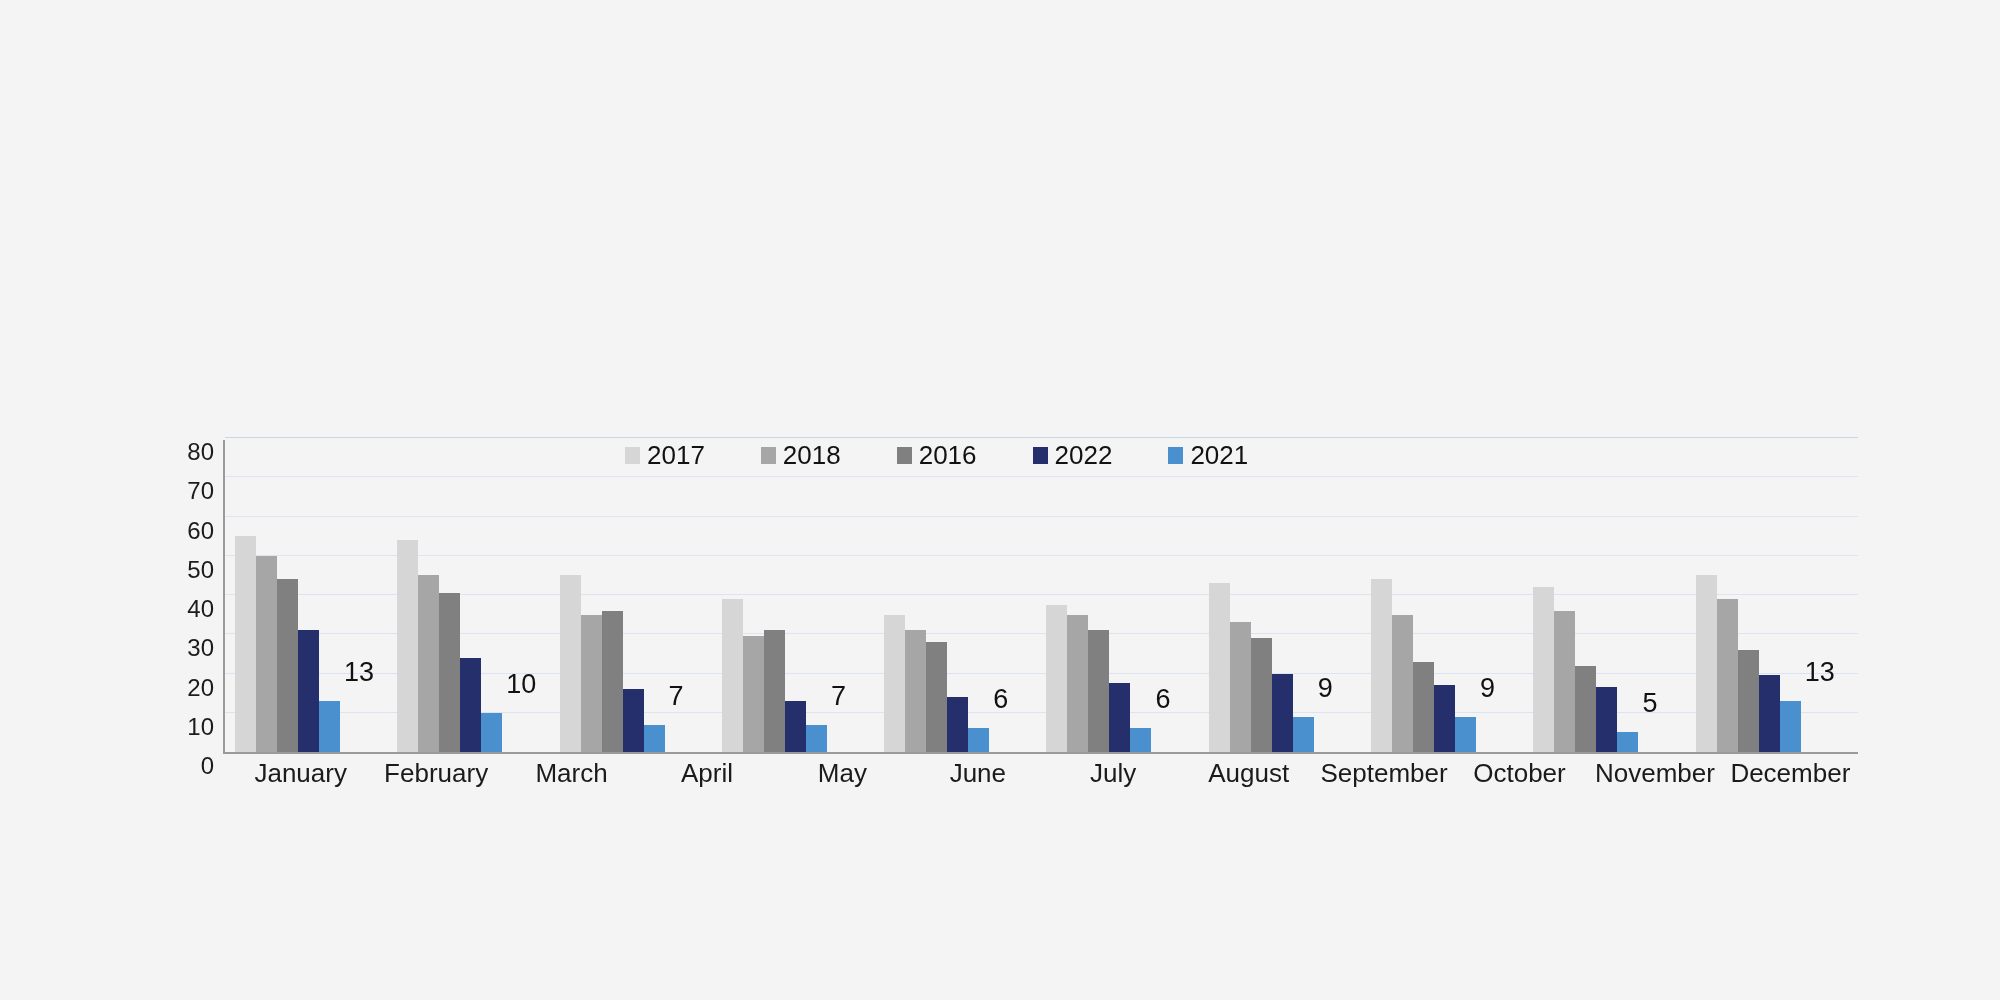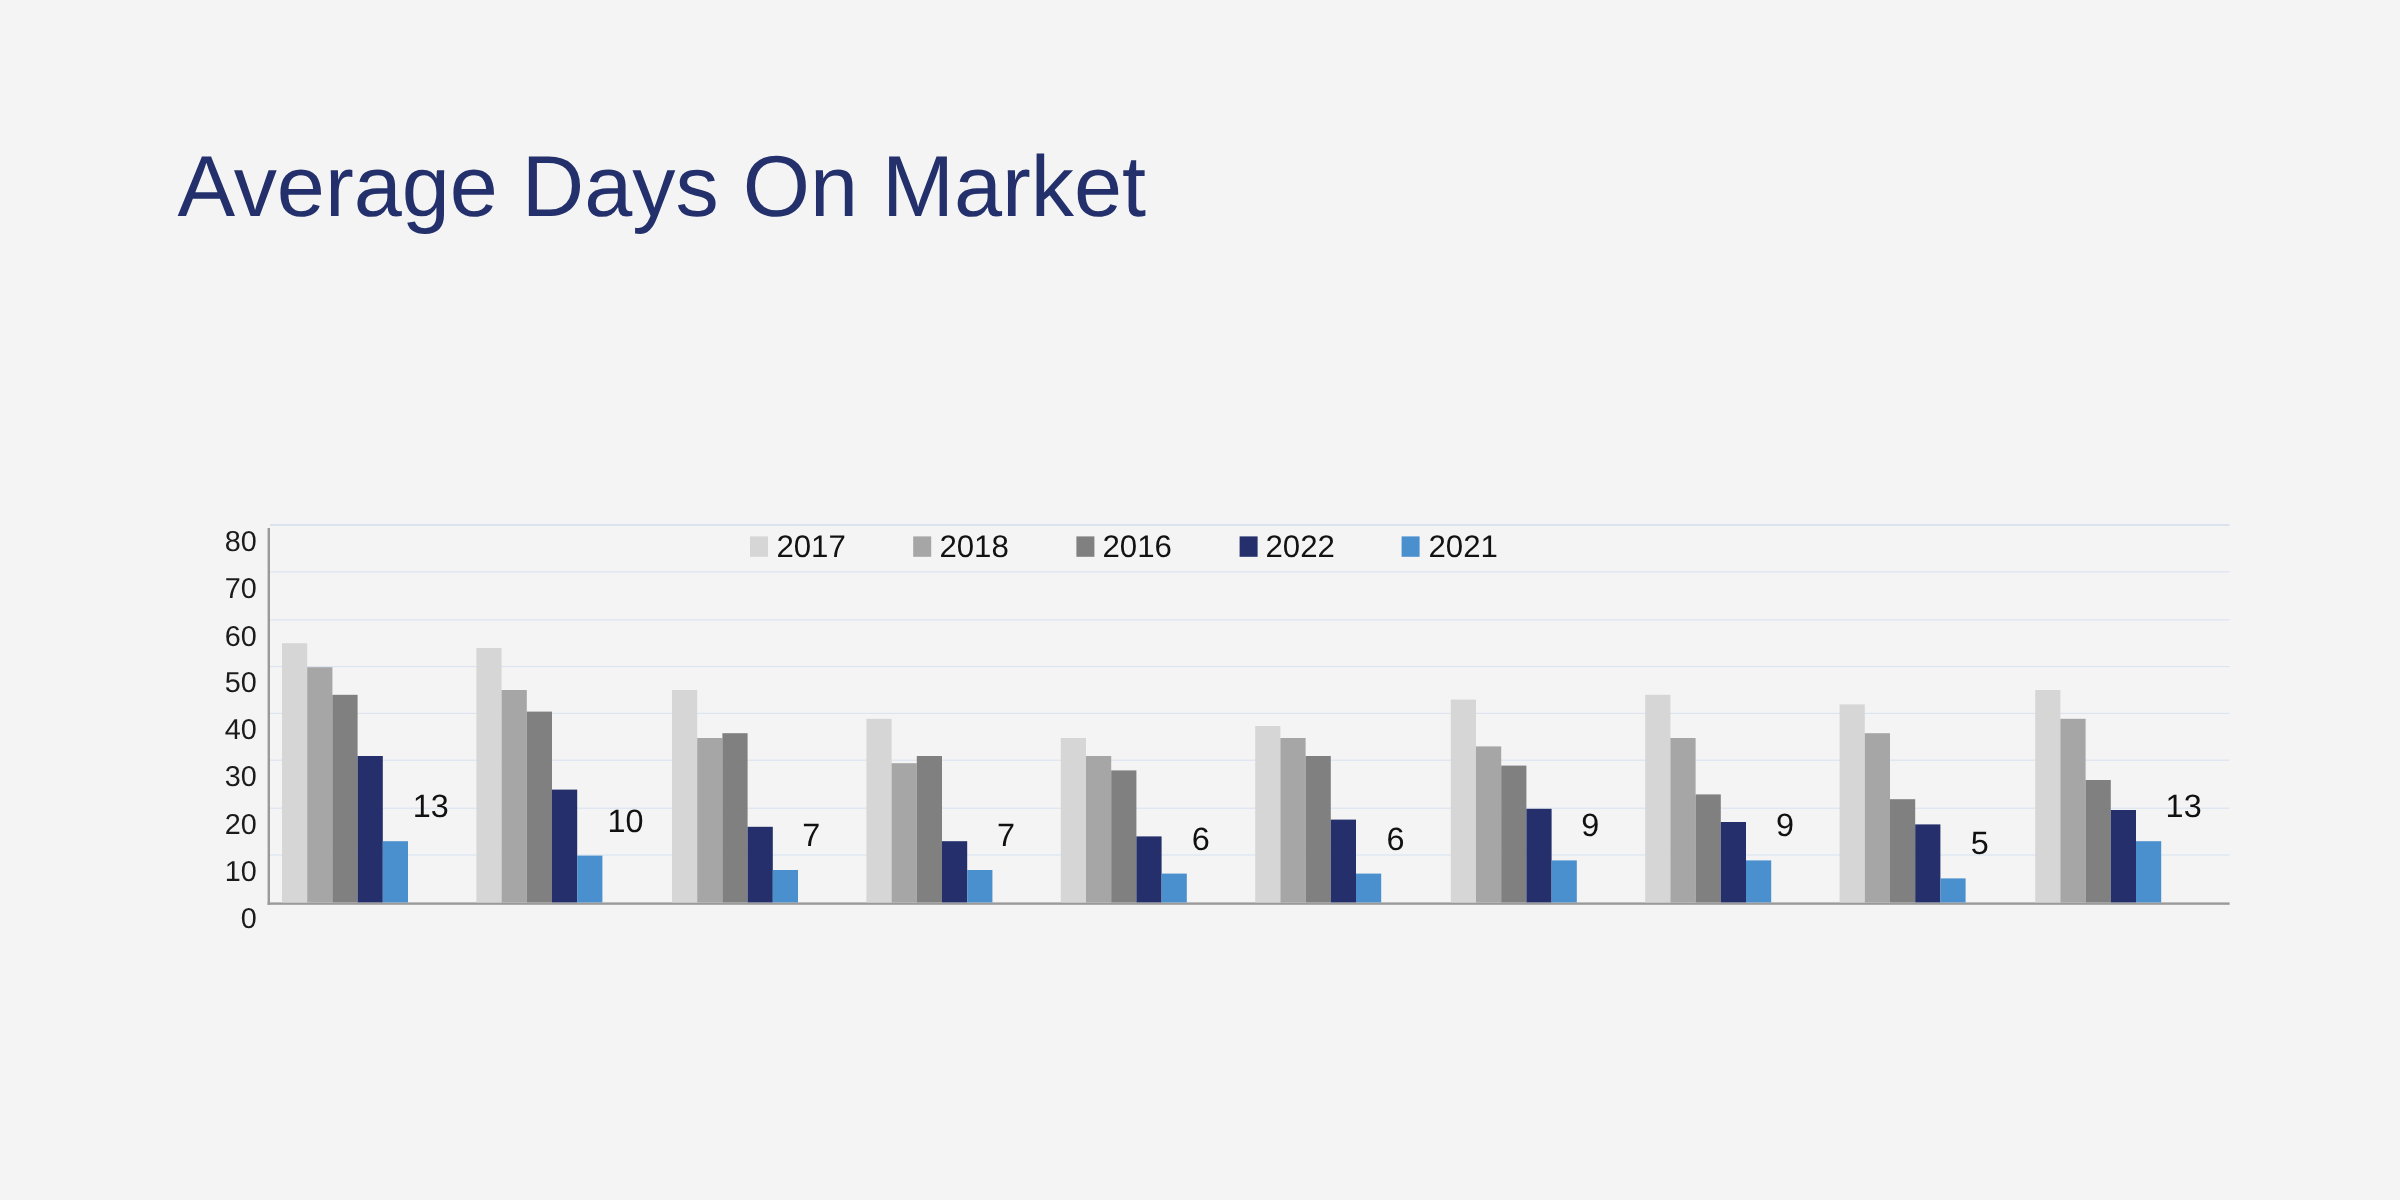--- a/index.html
+++ b/index.html
@@ -169,21 +169,20 @@
     font-size: 26px;
     color: #1b1b1b;
     white-space: nowrap;
     line-height: 1;
   }
 </style>
 </head>
 <body>
 
 <div id="header">
-  <h1 id="chart-title">Average Days On Market</h1>
 </div>
 
 <div id="chart-area">
 
   <div id="y-axis">
       <div class="y-tick" style="bottom: 0px; top: 314px;">0</div>
       <div class="y-tick" style="bottom: 39.25px; top: 274.75px;">10</div>
       <div class="y-tick" style="bottom: 78.5px; top: 235.5px;">20</div>
       <div class="y-tick" style="bottom: 117.75px; top: 196.25px;">30</div>
       <div class="y-tick" style="bottom: 157px; top: 157px;">40</div>
@@ -313,13 +312,27 @@
           <div class="bar" style="background: rgb(166, 166, 166); height: 153.075px;"></div>
           <div class="bar" style="background: rgb(128, 128, 128); height: 102.05px;"></div>
           <div class="bar" style="background: rgb(37, 47, 107); height: 76.5375px;"></div>
           <div class="bar" style="background: rgb(74, 144, 206); height: 51.025px;">
             <span class="bar-label">13</span>
           </div>
         </div>
       </div>
   </div>
 
+  <div id="x-axis">
+      <div class="x-tick">January</div>
+      <div class="x-tick">February</div>
+      <div class="x-tick">March</div>
+      <div class="x-tick">April</div>
+      <div class="x-tick">May</div>
+      <div class="x-tick">June</div>
+      <div class="x-tick">July</div>
+      <div class="x-tick">August</div>
+      <div class="x-tick">September</div>
+      <div class="x-tick">October</div>
+      <div class="x-tick">November</div>
+      <div class="x-tick">December</div>
+    </div>
 </div>
 
 </body></html>

